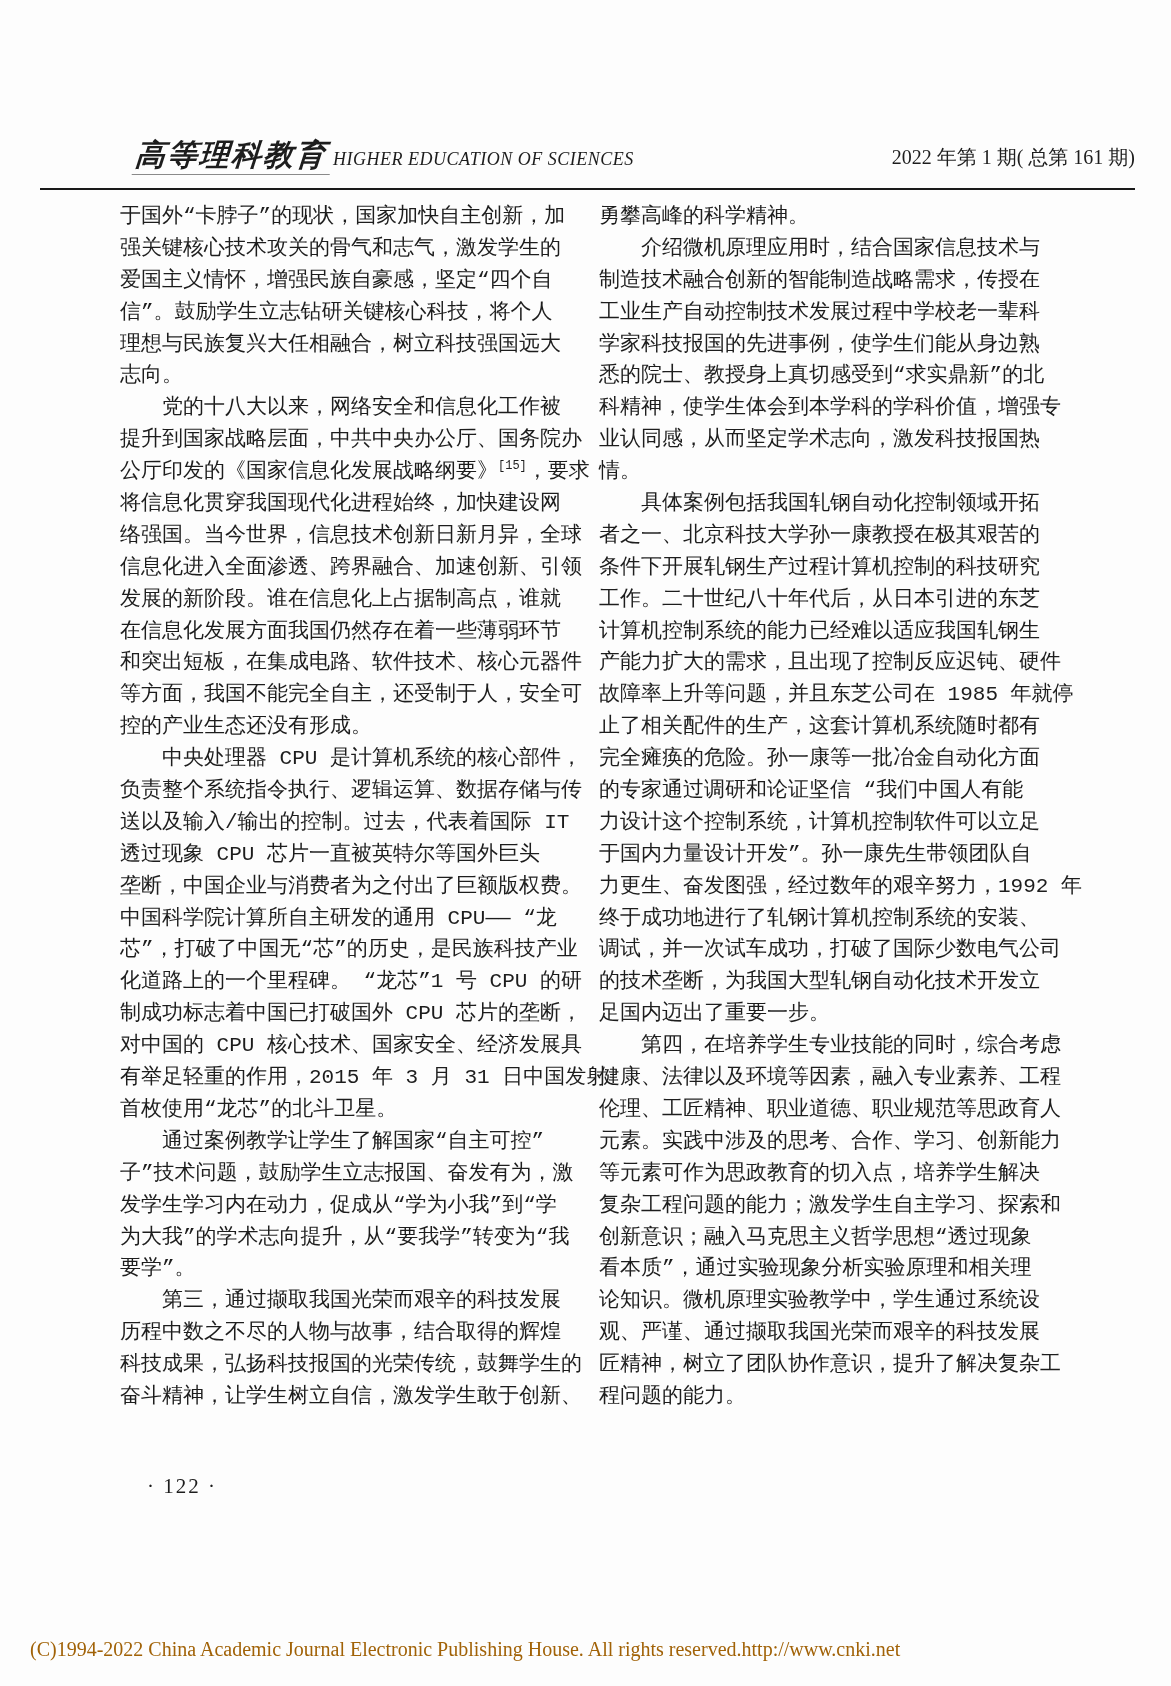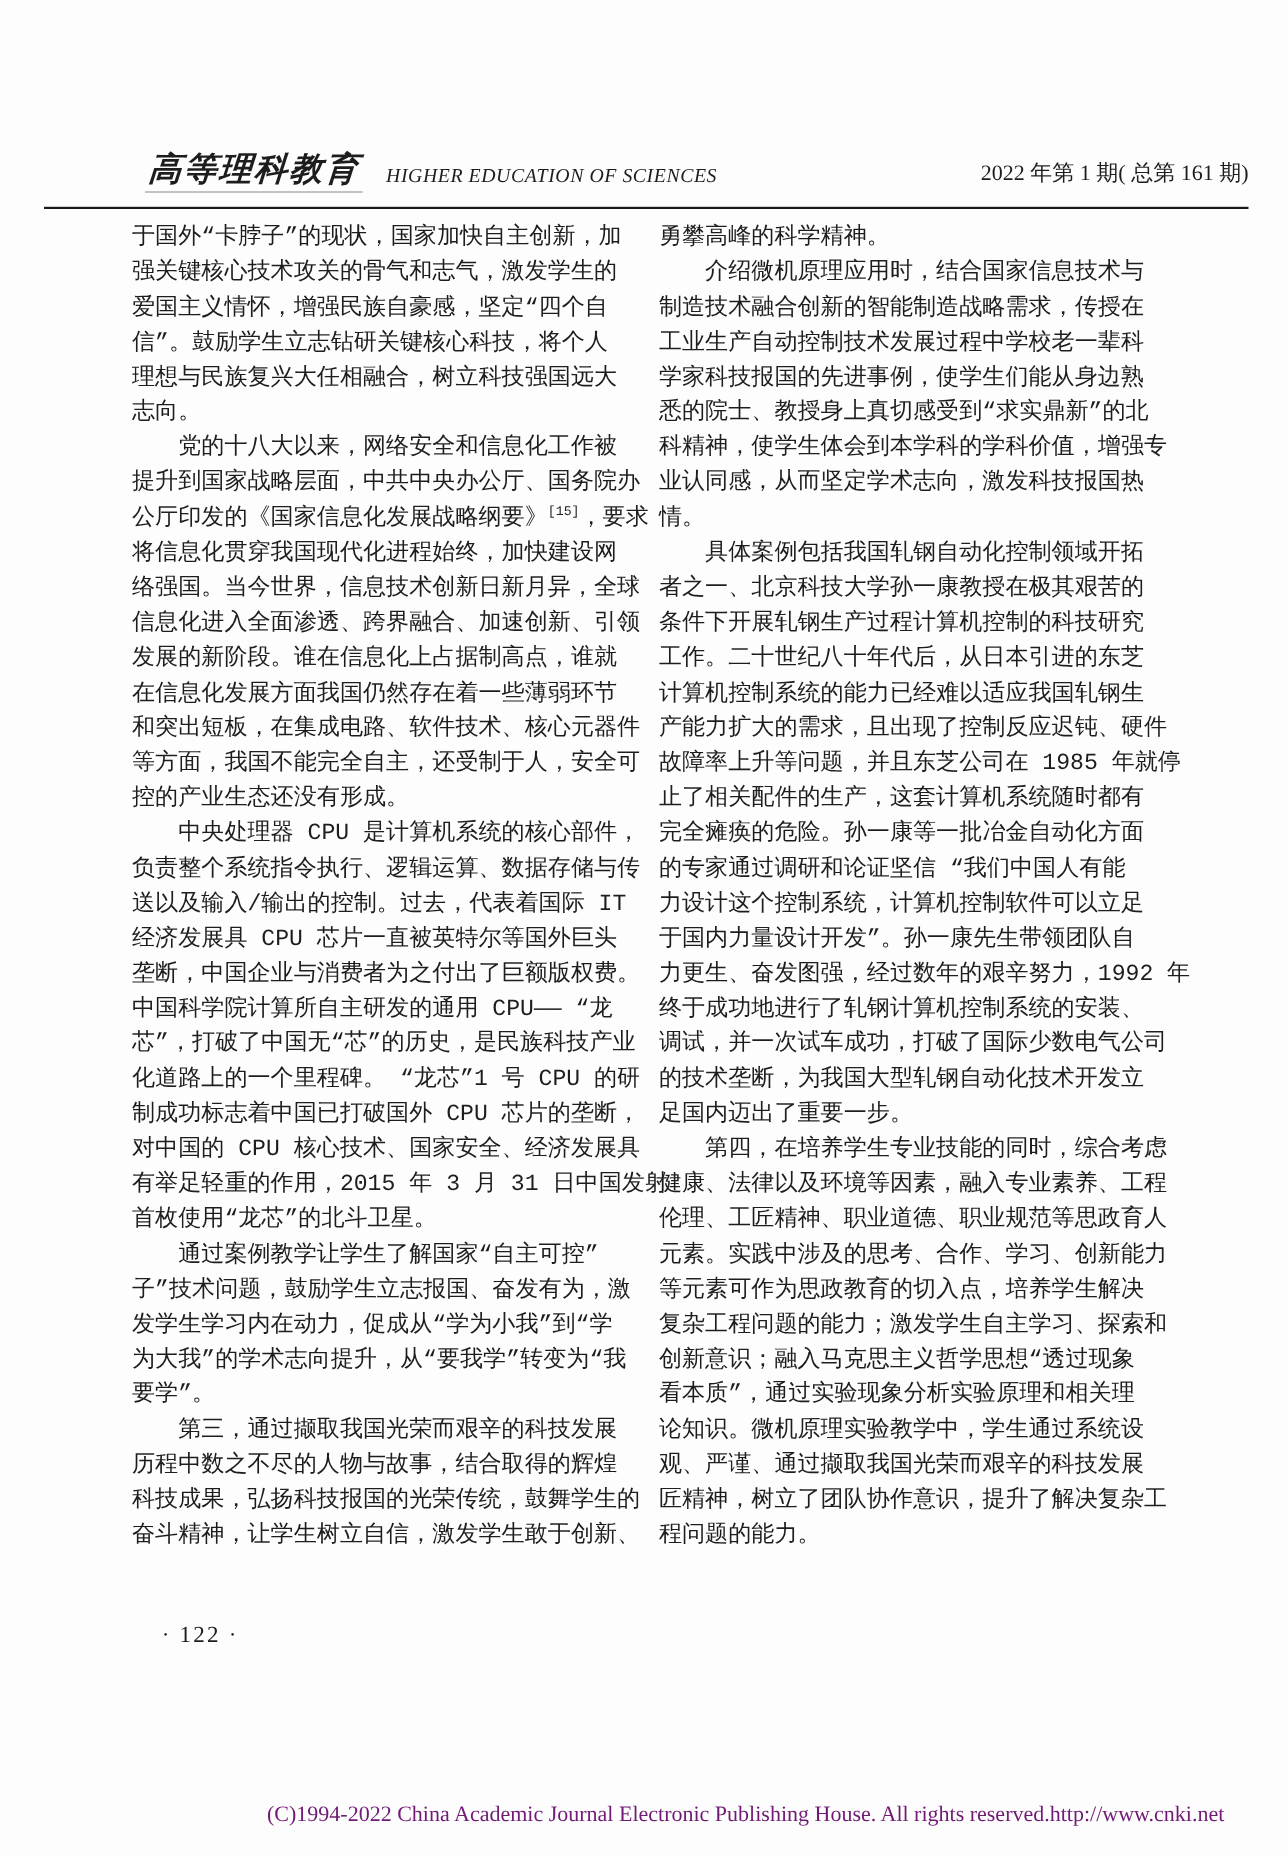--- a/index.html
+++ b/index.html
@@ -27,21 +27,21 @@
     line-height: 1.1;
     padding: 0 4px 3px 2px;
     border-bottom: 1px solid #8a8a8a;
     transform: skewX(-4deg);
     white-space: nowrap;
   }
   .title-en {
     font-size: 18px;
     font-style: italic;
     letter-spacing: 0.5px;
-    margin-left: 20px;
+    margin-left: 2px;
     padding-bottom: 5px;
     white-space: nowrap;
   }
   .issue-info {
     margin-left: auto;
     font-size: 20px;
     padding-bottom: 4px;
     white-space: nowrap;
   }
   .header-rule {
@@ -79,22 +79,22 @@
     left: 147px; top: 1474px;
     font-size: 21px;
     letter-spacing: 2px;
   }
 
   
   .footer {
     position: absolute;
     left: 30px; right: 58px; top: 1638px;
     display: flex;
-    justify-content: flex-end;
-    color: #701a75;
+    justify-content: flex-start;
+    color: #a16207;
     font-size: 20px;
     white-space: nowrap;
   }
 </style>
 </head>
 <body>
 
 <div class="page">
 
   <div class="header">
@@ -119,21 +119,21 @@
         <div class="line">络强国。当今世界，信息技术创新日新月异，全球</div>
         <div class="line">信息化进入全面渗透、跨界融合、加速创新、引领</div>
         <div class="line">发展的新阶段。谁在信息化上占据制高点，谁就</div>
         <div class="line">在信息化发展方面我国仍然存在着一些薄弱环节</div>
         <div class="line">和突出短板，在集成电路、软件技术、核心元器件</div>
         <div class="line">等方面，我国不能完全自主，还受制于人，安全可</div>
         <div class="line">控的产业生态还没有形成。</div>
         <div class="line">　　中央处理器 CPU 是计算机系统的核心部件，</div>
         <div class="line">负责整个系统指令执行、逻辑运算、数据存储与传</div>
         <div class="line">送以及输入/输出的控制。过去，代表着国际 IT</div>
-        <div class="line">经济发展具 CPU 芯片一直被英特尔等国外巨头</div>
+        <div class="line">透过现象 CPU 芯片一直被英特尔等国外巨头</div>
         <div class="line">垄断，中国企业与消费者为之付出了巨额版权费。</div>
         <div class="line">中国科学院计算所自主研发的通用 CPU—— “龙</div>
         <div class="line">芯”，打破了中国无“芯”的历史，是民族科技产业</div>
         <div class="line">化道路上的一个里程碑。 “龙芯”1 号 CPU 的研</div>
         <div class="line">制成功标志着中国已打破国外 CPU 芯片的垄断，</div>
         <div class="line">对中国的 CPU 核心技术、国家安全、经济发展具</div>
         <div class="line">有举足轻重的作用，2015 年 3 月 31 日中国发射</div>
         <div class="line">首枚使用“龙芯”的北斗卫星。</div>
         <div class="line">　　通过案例教学让学生了解国家“自主可控”</div>
         <div class="line">子”技术问题，鼓励学生立志报国、奋发有为，激</div>

